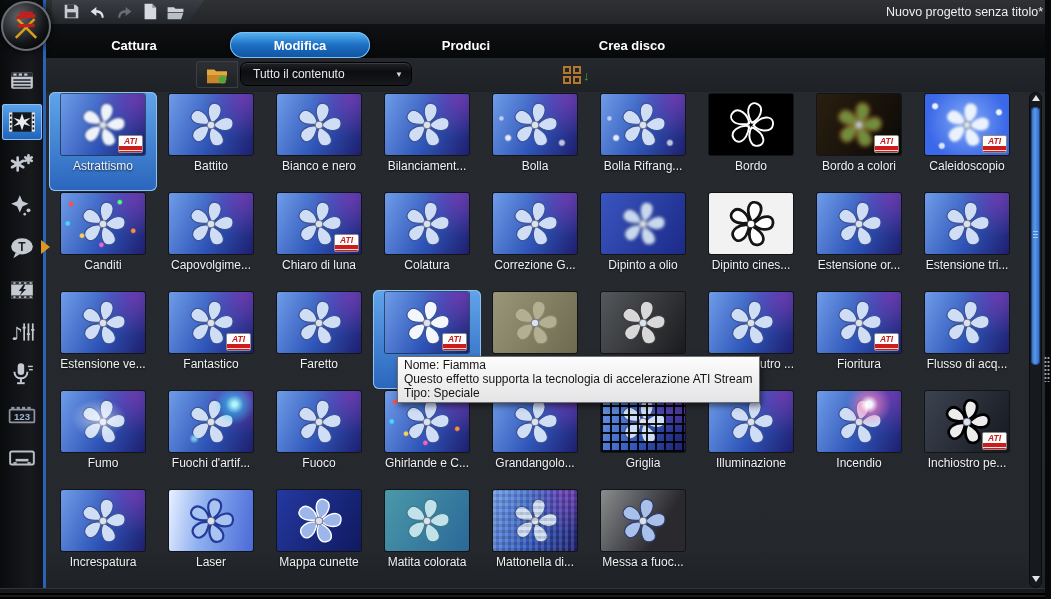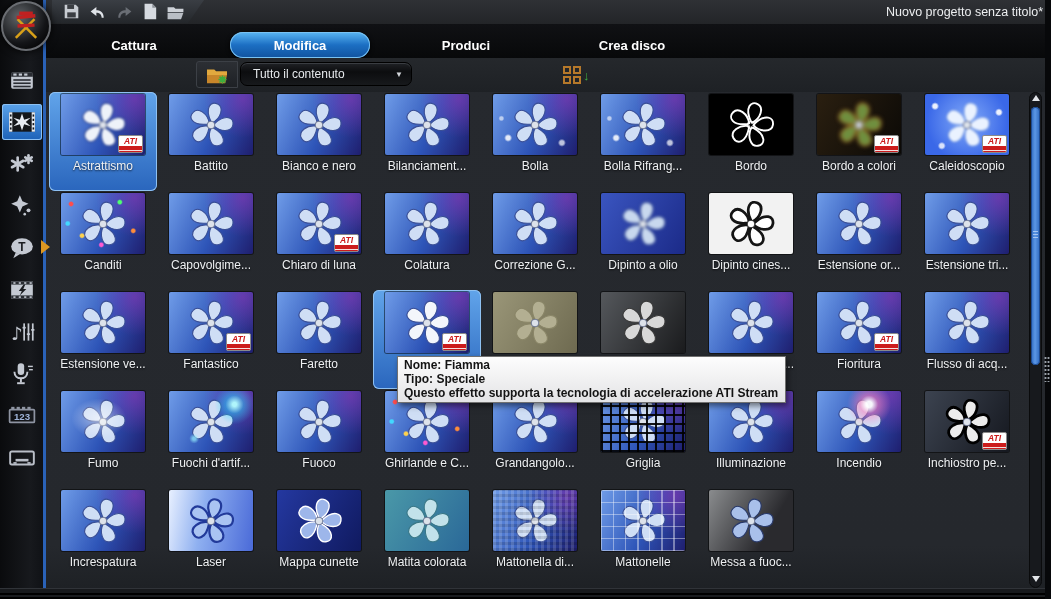--- a/index.html
+++ b/index.html
@@ -141,21 +141,21 @@
   .v-darkgray .petal { fill:#a9c0ea; stroke:#2a3a6a; }
   
   .ati-badge { position:absolute; right:2px; bottom:2px; width:25px; height:18px; background:#fff;
     border:1px solid #8a8a8a; border-radius:2px; overflow:hidden; font-style:italic; }
   .ati-txt { display:block; color:#cc1c1c; font-weight:bold; font-size:8.5px; line-height:10px; text-align:center; }
   .ati-sub { display:block; height:7px; background:#cc1c1c;
     background-image:linear-gradient(0deg, transparent 2px, rgba(255,255,255,.85) 2px 3px, transparent 3px); }
   
   .tooltip { position:absolute; left:397px; top:356px; z-index:40; display:inline-block; white-space:nowrap;
     background:linear-gradient(#fdfdfd,#e4e4e6); border:1px solid #707070; color:#141414;
-    font-size:12px; line-height:14px; padding:1px 7px 2px 6px; box-shadow:2px 3px 6px rgba(0,0,0,.5);font-weight:bold; }
+    font-size:12px; line-height:14px; padding:1px 7px 2px 6px; box-shadow:2px 3px 6px rgba(0,0,0,.5); }
   
   .scrollbar { position:absolute; left:1029px; top:92px; width:13px; height:496px;
     background:#17191d; border:1px solid #0a0b0c; border-radius:7px; z-index:10; }
   .scroll-up, .scroll-down { position:absolute; left:1px; width:9px; height:9px; display:flex; justify-content:center; }
   .scroll-up { top:2px; } .scroll-down { bottom:2px; }
   .tri-up { width:0;height:0;border-left:4px solid transparent;border-right:4px solid transparent;border-bottom:6px solid #e2e5e9; }
   .tri-down { width:0;height:0;border-left:4px solid transparent;border-right:4px solid transparent;border-top:6px solid #e2e5e9; }
   .scroll-thumb { position:absolute; left:1px; top:14px; width:9px; height:258px; border-radius:5px;
     background:linear-gradient(90deg,#2c66bd,#5b97e6 45%,#2c66bd); box-shadow:inset 0 0 0 1px #1c4a92; }
   .scroll-thumb::after { content:""; position:absolute; left:2px; right:2px; top:50%; height:9px; transform:translateY(-5px);
@@ -963,55 +963,41 @@
         <path class="petal" d="M50 44 C 38 18 50 6 62 12 C 74 18 68 38 52 46 Z" transform="rotate(72 50 50)"></path>
         <path class="petal" d="M50 44 C 38 18 50 6 62 12 C 74 18 68 38 52 46 Z" transform="rotate(144 50 50)"></path>
         <path class="petal" d="M50 44 C 38 18 50 6 62 12 C 74 18 68 38 52 46 Z" transform="rotate(216 50 50)"></path>
         <path class="petal" d="M50 44 C 38 18 50 6 62 12 C 74 18 68 38 52 46 Z" transform="rotate(288 50 50)"></path>
         <circle class="hub" cx="50" cy="50" r="7"></circle>
       </svg>
 
     </div>
     <div class="effect-label">Mattonella di...</div>
   </div>
-      <div class="effect-item v-mosaic">
-    <div class="thumb">
-      <svg class="pw" viewBox="0 0 100 100">
-        <path class="petal" d="M50 44 C 38 18 50 6 62 12 C 74 18 68 38 52 46 Z"></path>
-        <path class="petal" d="M50 44 C 38 18 50 6 62 12 C 74 18 68 38 52 46 Z" transform="rotate(72 50 50)"></path>
-        <path class="petal" d="M50 44 C 38 18 50 6 62 12 C 74 18 68 38 52 46 Z" transform="rotate(144 50 50)"></path>
-        <path class="petal" d="M50 44 C 38 18 50 6 62 12 C 74 18 68 38 52 46 Z" transform="rotate(216 50 50)"></path>
-        <path class="petal" d="M50 44 C 38 18 50 6 62 12 C 74 18 68 38 52 46 Z" transform="rotate(288 50 50)"></path>
-        <circle class="hub" cx="50" cy="50" r="7"></circle>
-      </svg>
-
-    </div>
-    <div class="effect-label">Mattonelle</div>
-  </div>
       <div class="effect-item v-darkgray">
     <div class="thumb">
       <svg class="pw" viewBox="0 0 100 100">
         <path class="petal" d="M50 44 C 38 18 50 6 62 12 C 74 18 68 38 52 46 Z"></path>
         <path class="petal" d="M50 44 C 38 18 50 6 62 12 C 74 18 68 38 52 46 Z" transform="rotate(72 50 50)"></path>
         <path class="petal" d="M50 44 C 38 18 50 6 62 12 C 74 18 68 38 52 46 Z" transform="rotate(144 50 50)"></path>
         <path class="petal" d="M50 44 C 38 18 50 6 62 12 C 74 18 68 38 52 46 Z" transform="rotate(216 50 50)"></path>
         <path class="petal" d="M50 44 C 38 18 50 6 62 12 C 74 18 68 38 52 46 Z" transform="rotate(288 50 50)"></path>
         <circle class="hub" cx="50" cy="50" r="7"></circle>
       </svg>
 
     </div>
     <div class="effect-label">Messa a fuoc...</div>
   </div>
     </div>
 </div>
 
 <div class="tooltip">
   <div>Nome: Fiamma</div>
+  <div>Questo effetto supporta la tecnologia di accelerazione ATI Stream</div>
   <div>Tipo: Speciale</div>
-  <div>Questo effetto supporta la tecnologia di accelerazione ATI Stream</div>
 </div>
 
 <div class="scrollbar">
   <div class="scroll-up">
       <span class="tri-up"></span>
     </div>
   <div class="scroll-thumb"></div>
   <div class="scroll-down">
       <span class="tri-down"></span>
     </div>

